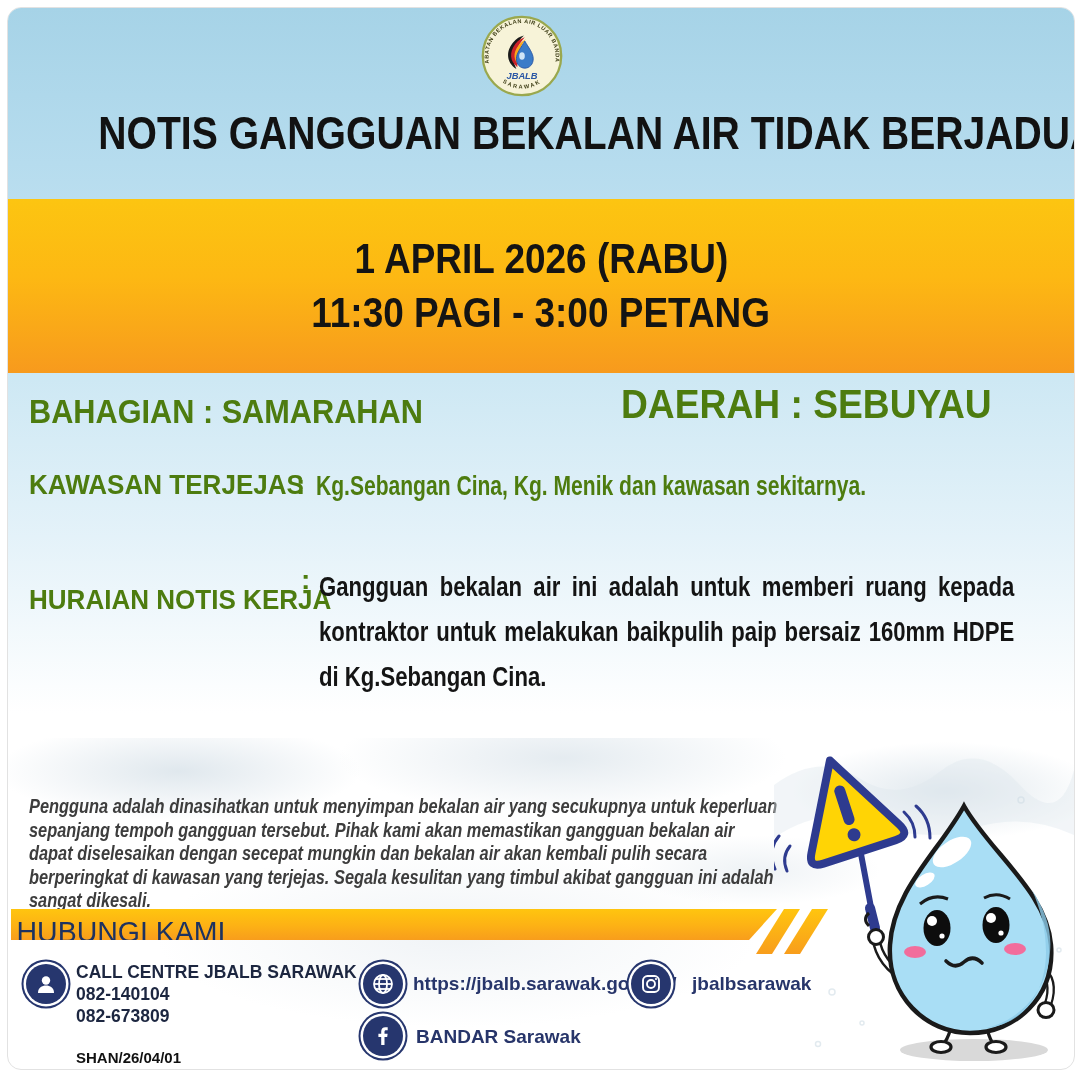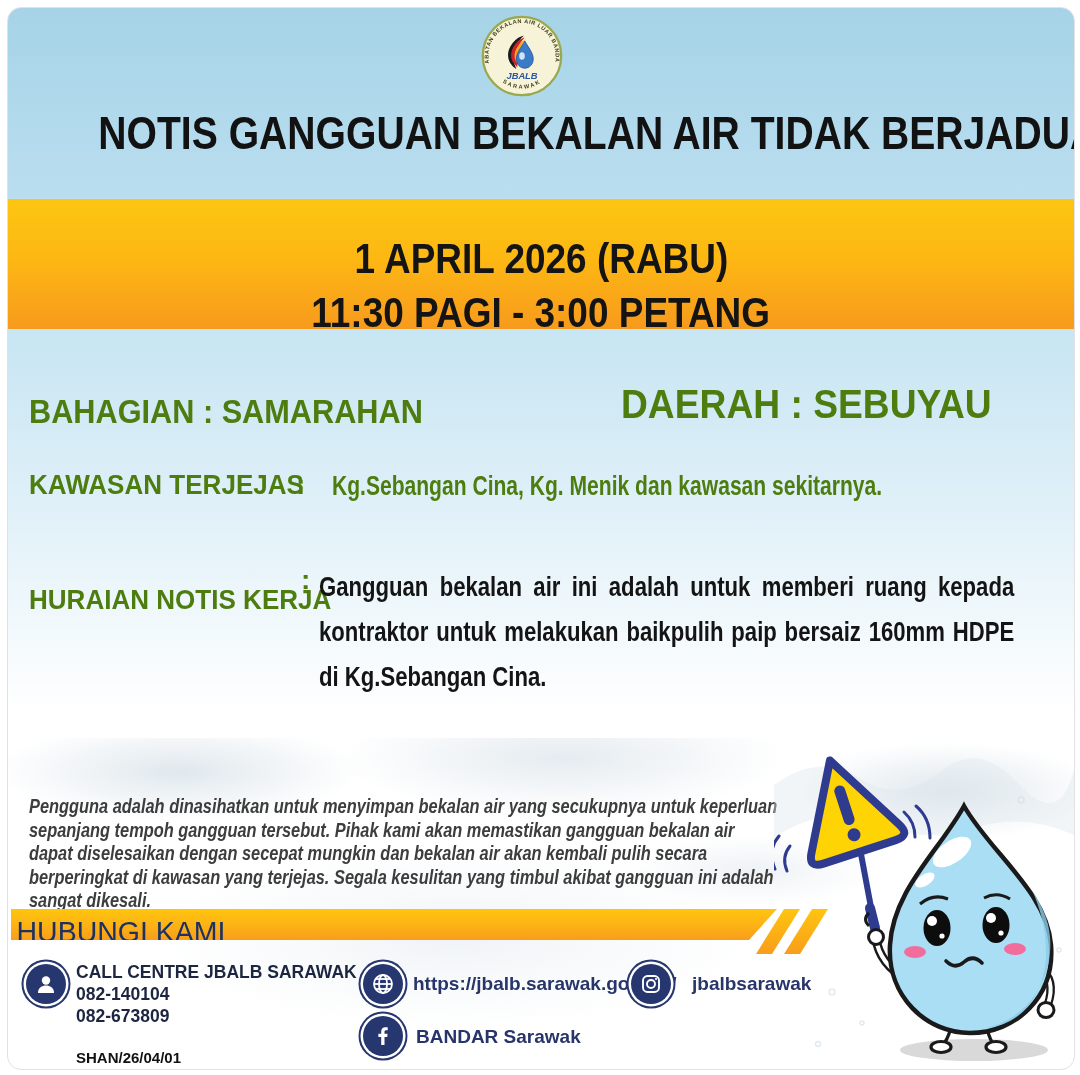--- a/index.html
+++ b/index.html
@@ -11,34 +11,34 @@
   .water-texture{position:absolute;left:0;top:730px;width:100%;height:331px;background:
     radial-gradient(ellipse 260px 70px at 16% 10%,rgba(173,194,209,.38),transparent 70%),
     radial-gradient(ellipse 320px 80px at 52% 6%,rgba(173,194,209,.32),transparent 70%),
     radial-gradient(ellipse 430px 130px at 42% 60%,rgba(188,204,216,.22),transparent 70%),
     radial-gradient(ellipse 220px 70px at 88% 16%,rgba(173,194,209,.38),transparent 70%),
     radial-gradient(ellipse 180px 50px at 70% 40%,rgba(188,204,216,.25),transparent 70%);}
   .logo{position:absolute;left:472px;top:6px;width:84px;height:84px;}
   .title{position:absolute;left:0;right:0;top:98px;text-align:center;white-space:nowrap;
     font-weight:bold;font-size:46px;color:#121212;letter-spacing:0;}
   .title span{display:inline-block;transform:scaleX(0.85);}
-  .sched-banner{position:absolute;left:0;right:0;top:191px;height:130px;
+  .sched-banner{position:absolute;left:0;right:0;top:191px;height:174px;
     background:linear-gradient(180deg,#fcc511 0%,#fdb813 45%,#f79a1d 100%);
     padding-top:33px;box-sizing:border-box;}
   .sched-line{text-align:center;font-weight:bold;font-size:42px;line-height:54px;
     color:#141414;white-space:nowrap;}
   .sched-line span{display:inline-block;transform:scaleX(0.88);}
   .lbl{position:absolute;font-weight:bold;color:#4d7c0f;white-space:nowrap;}
   .cxl{display:inline-block;transform:scaleX(0.93);transform-origin:left center;}
   .cxv{display:inline-block;transform:scaleX(0.78);transform-origin:left center;}
   .bahagian{left:21px;top:385px;font-size:33px;}
   .daerah{right:54px;top:374px;font-size:40px;}
   .kaw-label{left:21px;top:461px;font-size:28px;}
   .kaw-colon{left:288px;top:461px;font-size:28px;}
-  .kaw-value{left:308px;top:463px;font-size:27px;margin-left:16px;}
+  .kaw-value{left:308px;top:463px;font-size:27px;}
   .hur-label{left:21px;top:556px;font-size:28px;margin-top:20px;}
   .hur-colon{left:293px;top:556px;font-size:28px;}
   .hur-value{position:absolute;left:311px;top:556px;width:880px;
     transform:scaleX(0.79);transform-origin:left top;
     font-weight:bold;font-size:28px;line-height:45px;color:#141414;text-align:justify;}
   .advisory{position:absolute;left:21px;top:786px;width:962px;
     transform:scaleX(0.78);transform-origin:left top;
     font-style:italic;font-weight:bold;font-size:21px;line-height:23.5px;color:#3d3d3d;}
   .hk-banner{position:absolute;left:3px;top:901px;width:766px;height:31px;
     background:linear-gradient(180deg,#ffc50f 0%,#fdb314 50%,#f89d1c 100%);

